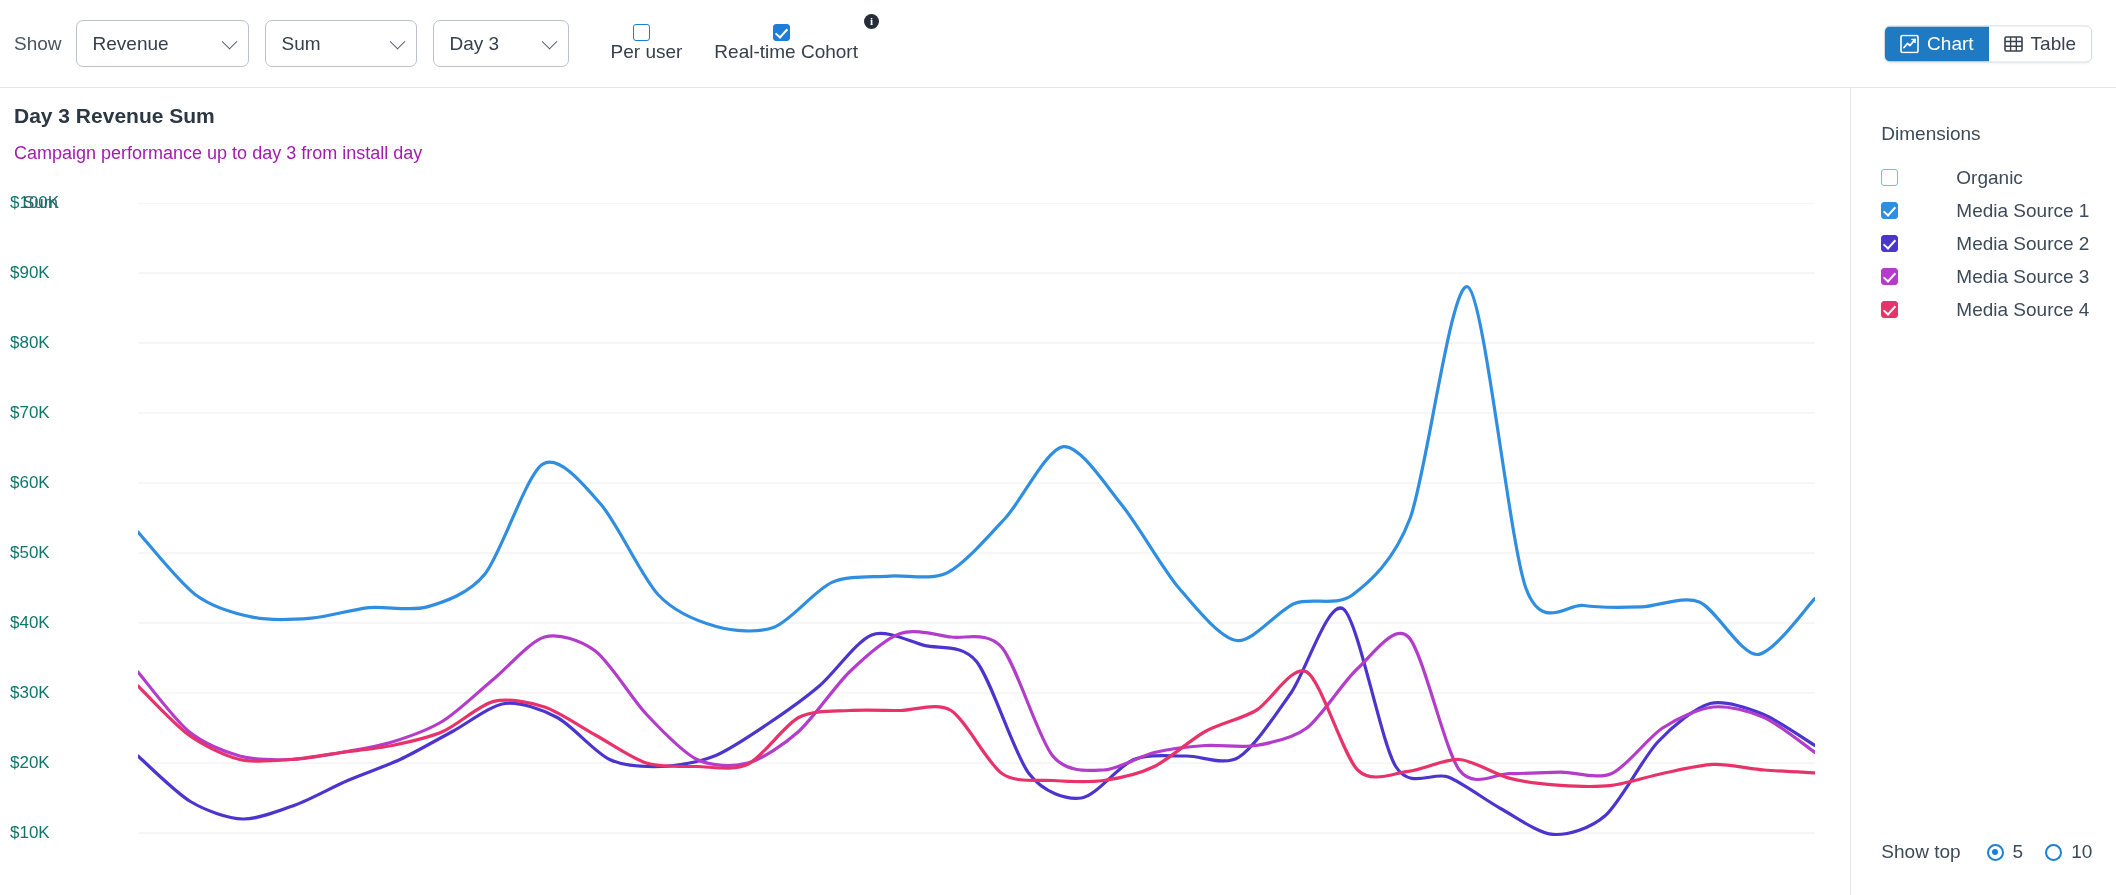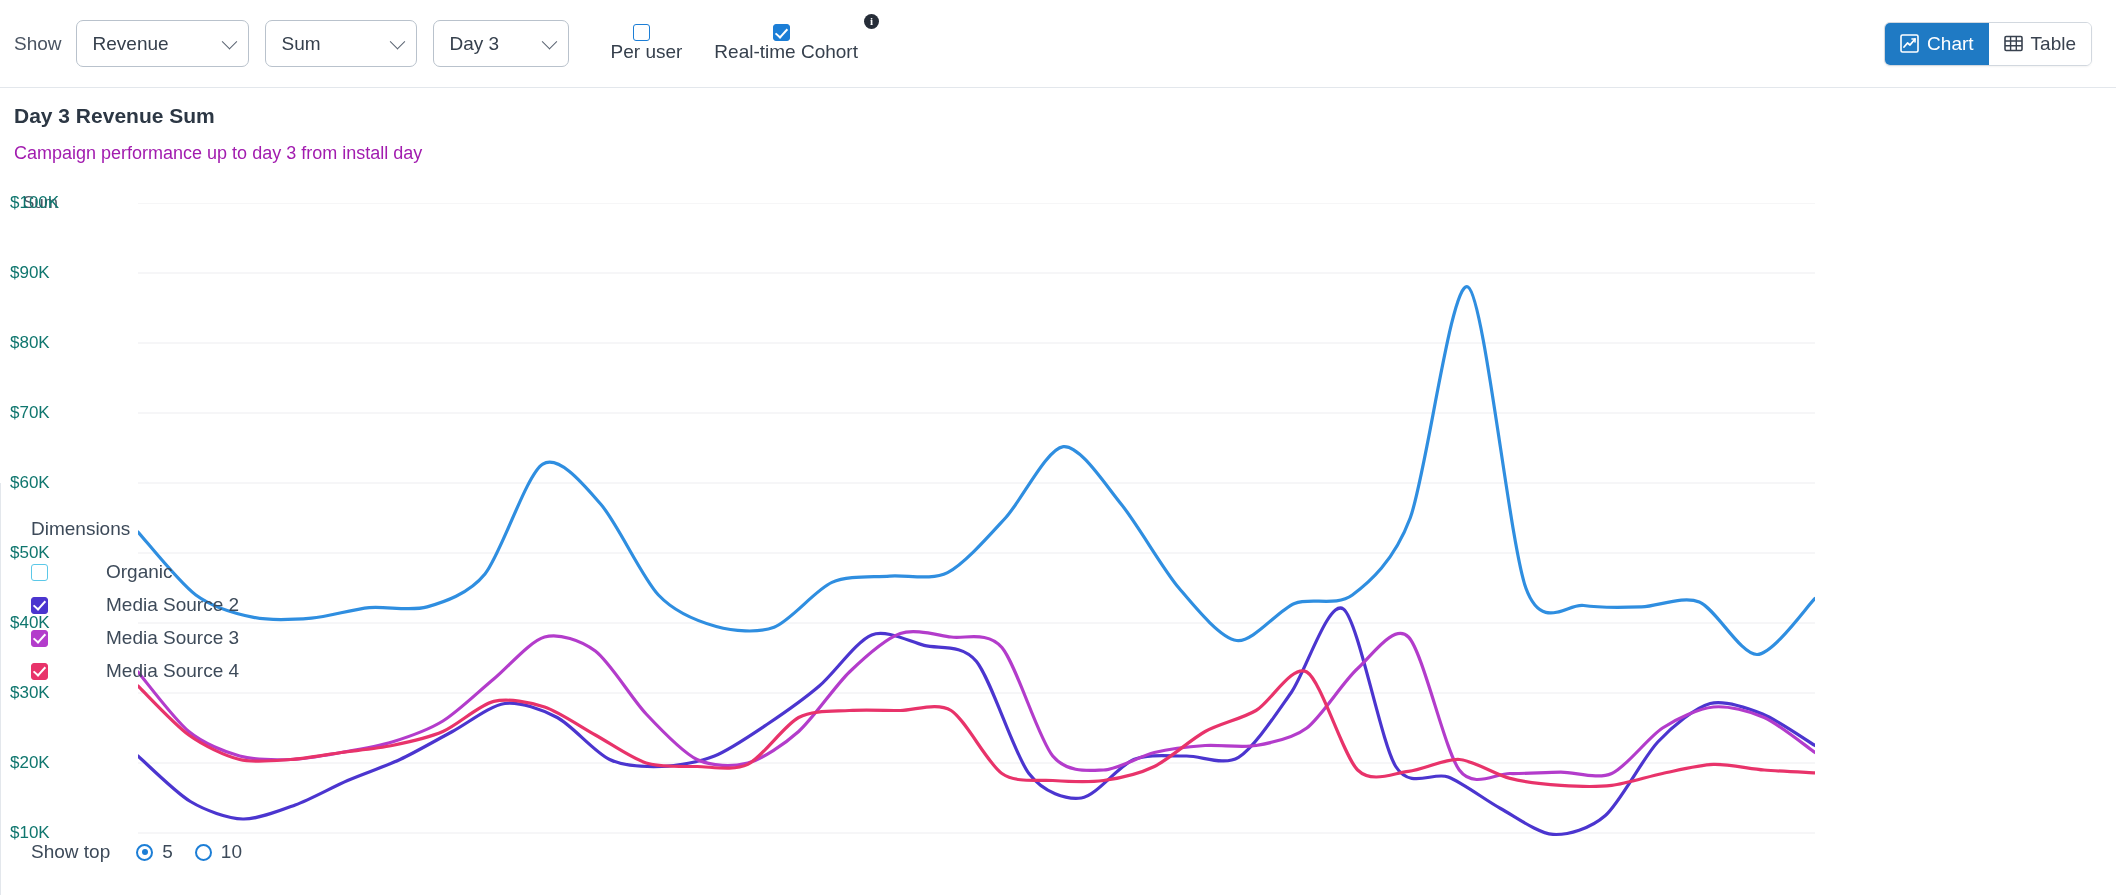--- a/index.html
+++ b/index.html
@@ -108,36 +108,35 @@
     right: 24px; top: 50%;
     transform: translateY(-50%);
     display: flex;
     border: 1px solid #d2d8df;
     border-radius: 6px;
     overflow: hidden;
     box-shadow: 0 1px 2px rgba(0,0,0,.05);
   }
   .vt-btn {
     display: flex; align-items: center; gap: 8px;
-    height: 42px;
+    height: 35px;
     padding: 0 15px;
     font-size: 19px;
     background: #fff;
     color: #39424f;
     cursor: pointer;
     white-space: nowrap;
   }
   .vt-btn.active { background: #1f7ac4; color: #fff; }
   .vt-btn svg { display: block; }
 
   
   #main {
     display: flex;
     height: 807px;
-    flex-direction: column;
   }
   #chartpane {
     position: relative;
     width: 1853px;
     height: 807px;
   }
   #chart-title {
     position: absolute;
     left: 14px; top: 16px;
     font-size: 21px;
@@ -355,20 +354,24 @@
   </div>
 
   <div id="sidepanel">
     <div id="dim-title">Dimensions</div>
     <div id="dim-list">
         <div class="dim-row">
           <span class="dim-cb" style="border-color: rgb(91, 200, 232);"></span>
           <span class="dim-label">Organic</span>
         </div>
         <div class="dim-row">
+          <span class="dim-cb on" style="border-color: rgb(47, 142, 224); background: rgb(47, 142, 224);"></span>
+          <span class="dim-label">Media Source 1</span>
+        </div>
+        <div class="dim-row">
           <span class="dim-cb on" style="border-color: rgb(75, 53, 207); background: rgb(75, 53, 207);"></span>
           <span class="dim-label">Media Source 2</span>
         </div>
         <div class="dim-row">
           <span class="dim-cb on" style="border-color: rgb(179, 60, 203); background: rgb(179, 60, 203);"></span>
           <span class="dim-label">Media Source 3</span>
         </div>
         <div class="dim-row">
           <span class="dim-cb on" style="border-color: rgb(232, 51, 106); background: rgb(232, 51, 106);"></span>
           <span class="dim-label">Media Source 4</span>

